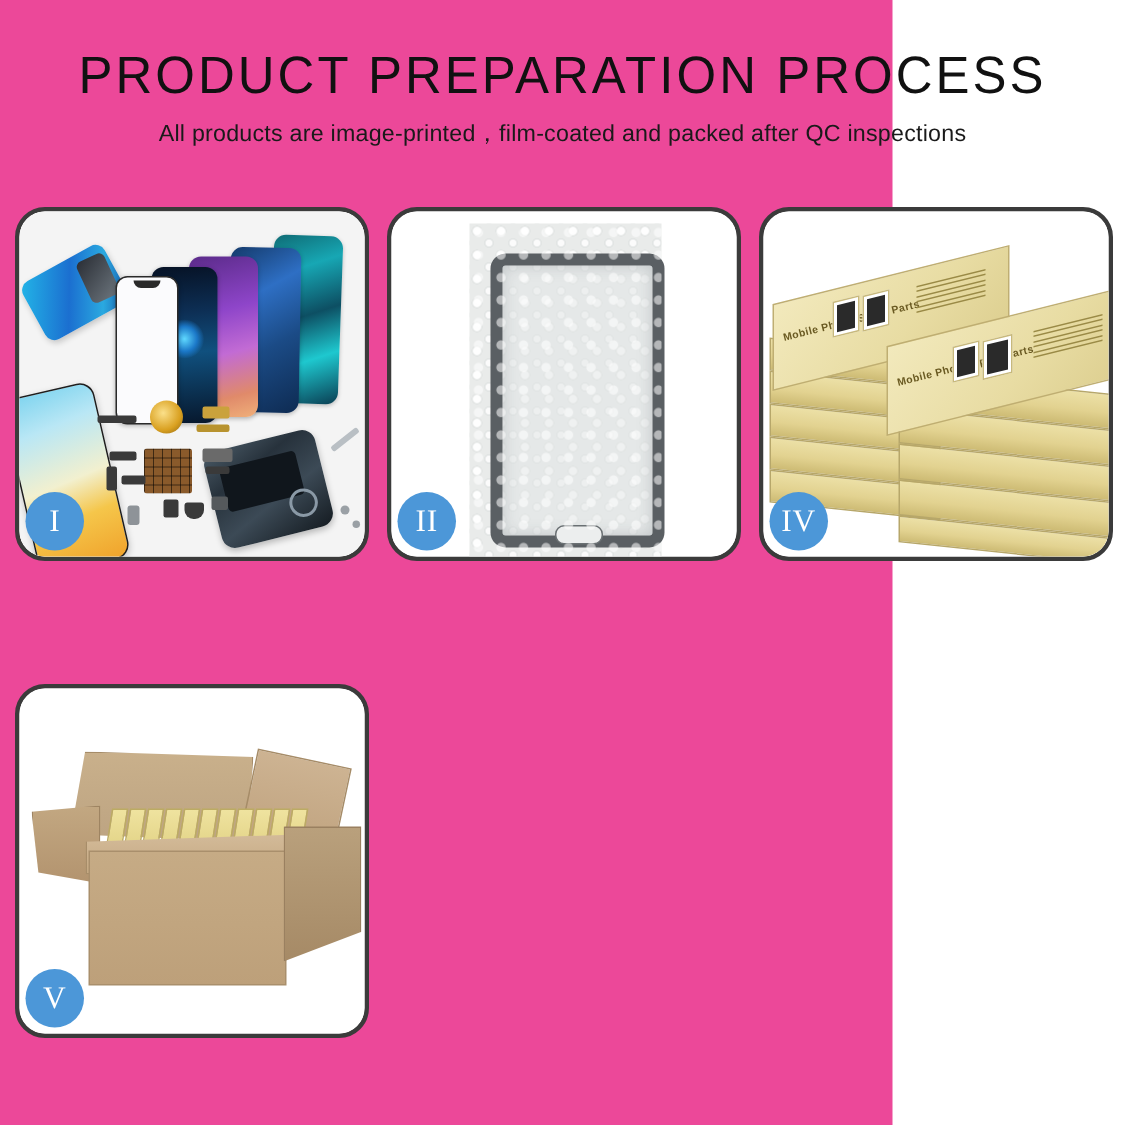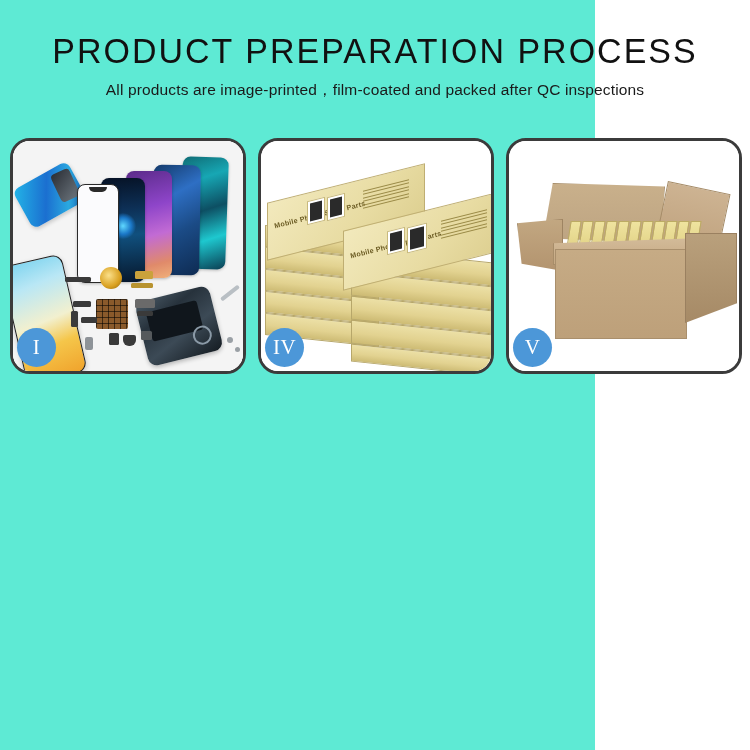--- a/index.html
+++ b/index.html
@@ -12,21 +12,21 @@
     height: 750px;
     overflow: hidden;
     font-family: "Liberation Sans", sans-serif;
     -webkit-font-smoothing: antialiased;
   }
 
   .page {
     position: relative;
     width: 595px;
     height: 750px;
-    background: #5eead4;
+    background: #ec4899;
   }
 
   
   .header {
     position: absolute;
     left: 0;
     top: 30px;
     width: 750px;
     text-align: center;
   }
@@ -380,20 +380,29 @@
         <div class="part" style="left:110px; top:194px; width:13px; height:11px; border-radius:2px 2px 6px 6px;"></div>
         <div class="part" style="left:72px;  top:196px; width:8px;  height:13px; background:#8e9398; border-radius:2px;"></div>
         <div class="part" style="left:128px; top:190px; width:11px; height:9px; background:#55595c;"></div>
         <div class="part" style="left:214px; top:196px; width:6px;  height:6px; border-radius:50%; background:#9aa0a5;"></div>
         <div class="part" style="left:222px; top:206px; width:5px;  height:5px; border-radius:50%; background:#9aa0a5;"></div>
         <div class="part" style="left:206px; top:150px; width:22px; height:4px; background:#b9bfc4; transform:rotate(-38deg);"></div>
       </div>
       <div class="badge">I</div>
     </div>
 
+    <div class="panel">
+      <div class="panel-inner">
+        <div class="p2-field">
+          <div class="p2-screen"></div>
+          <div class="p2-bubble-overlay"></div>
+        </div>
+      </div>
+      <div class="badge">II</div>
+    </div>
 
 
     <div class="panel">
       <div class="panel-inner">
         <div class="stack">
 
           <div class="sbox" style="left:2px;  top:72px;  width:112px; height:20px; transform:skewY(6deg);"></div>
           <div class="sbox" style="left:2px;  top:94px;  width:112px; height:20px; transform:skewY(6deg);"></div>
           <div class="sbox" style="left:2px;  top:116px; width:112px; height:20px; transform:skewY(6deg);"></div>
           <div class="sbox" style="left:2px;  top:138px; width:112px; height:20px; transform:skewY(6deg);"></div>

